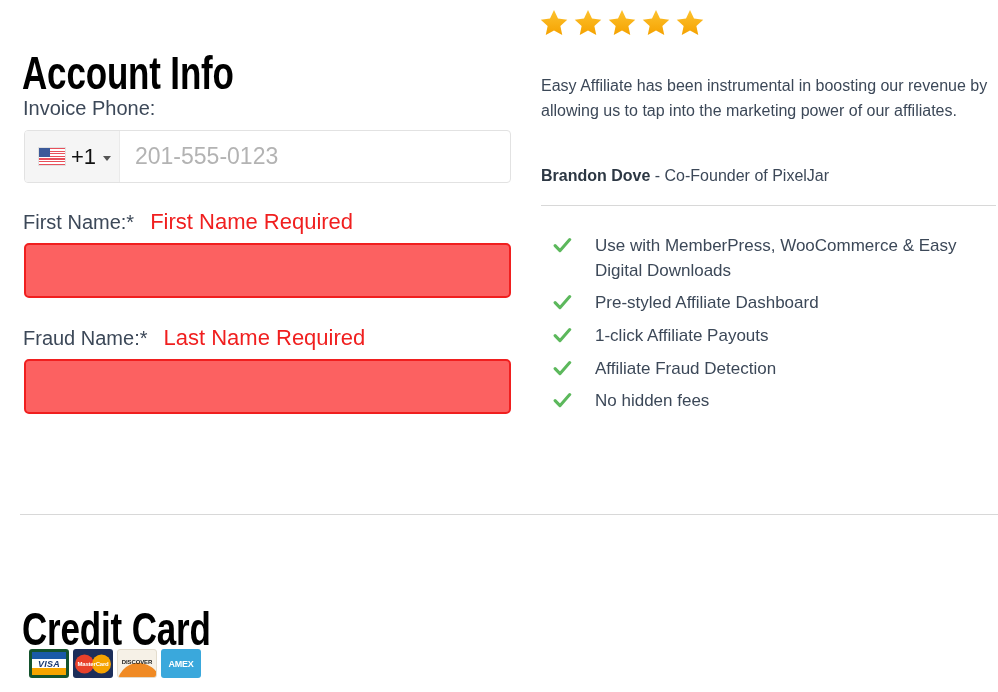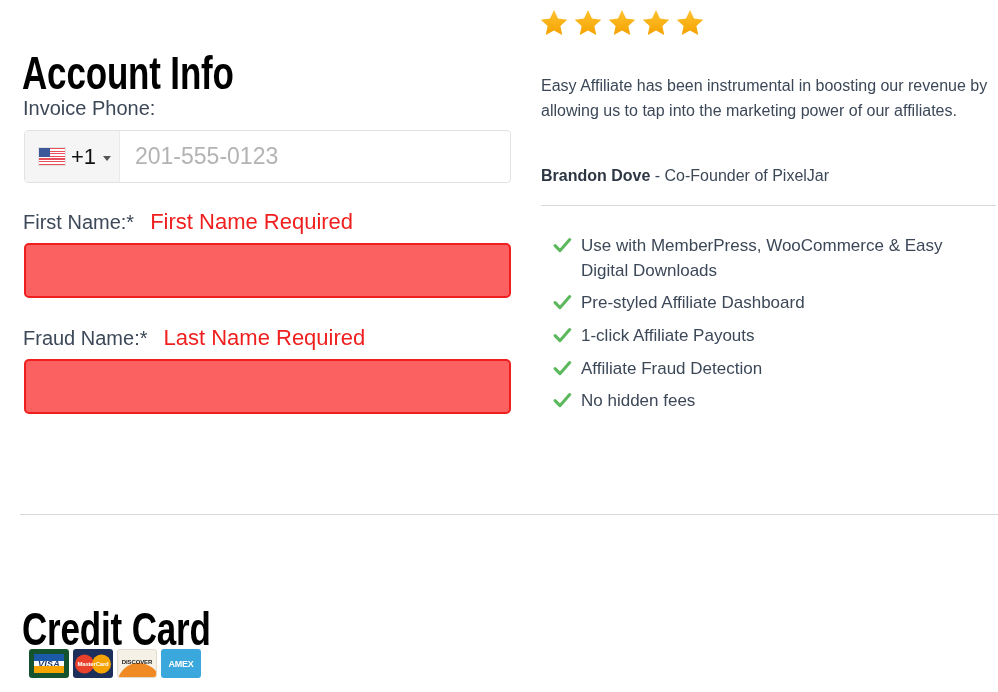--- a/index.html
+++ b/index.html
@@ -174,21 +174,21 @@
   }
 
   .feature-list {
     position: absolute; left: 533px; top: 234px;
     width: 440px;
     list-style: none; margin: 0; padding: 0;
   }
   .feature-item {
     display: flex;
     align-items: flex-start;
-    gap: 9px;
+    gap: 23px;
     margin-bottom: 8px;
   }
   .check-icon { width: 19px; height: 22px; flex: 0 0 19px; margin-top: 1px; }
   .feature-text {
     color: #3c4858;
     font-size: 17px;
     line-height: 1.45;
   }
 
   
@@ -204,21 +204,21 @@
     display: flex; gap: 4px;
   }
   .card-logo {
     width: 40px; height: 29px;
     border-radius: 3px;
     position: relative;
     overflow: hidden;
     display: block;
   }
   
-  .logo-visa { background: #ffffff; border: 5px solid #14532d; }
+  .logo-visa { background: #ffffff; border: 3px solid #14532d; }
   .logo-visa .bar-top {
     position: absolute; left: 0; top: 0; width: 100%; height: 7px;
     background: #1a5aa8;
   }
   .logo-visa .bar-bot {
     position: absolute; left: 0; bottom: 0; width: 100%; height: 7px;
     background: #f6a500;
   }
   .logo-visa .txt {
     position: absolute; left: 0; right: 0; top: 7px; bottom: 7px;

